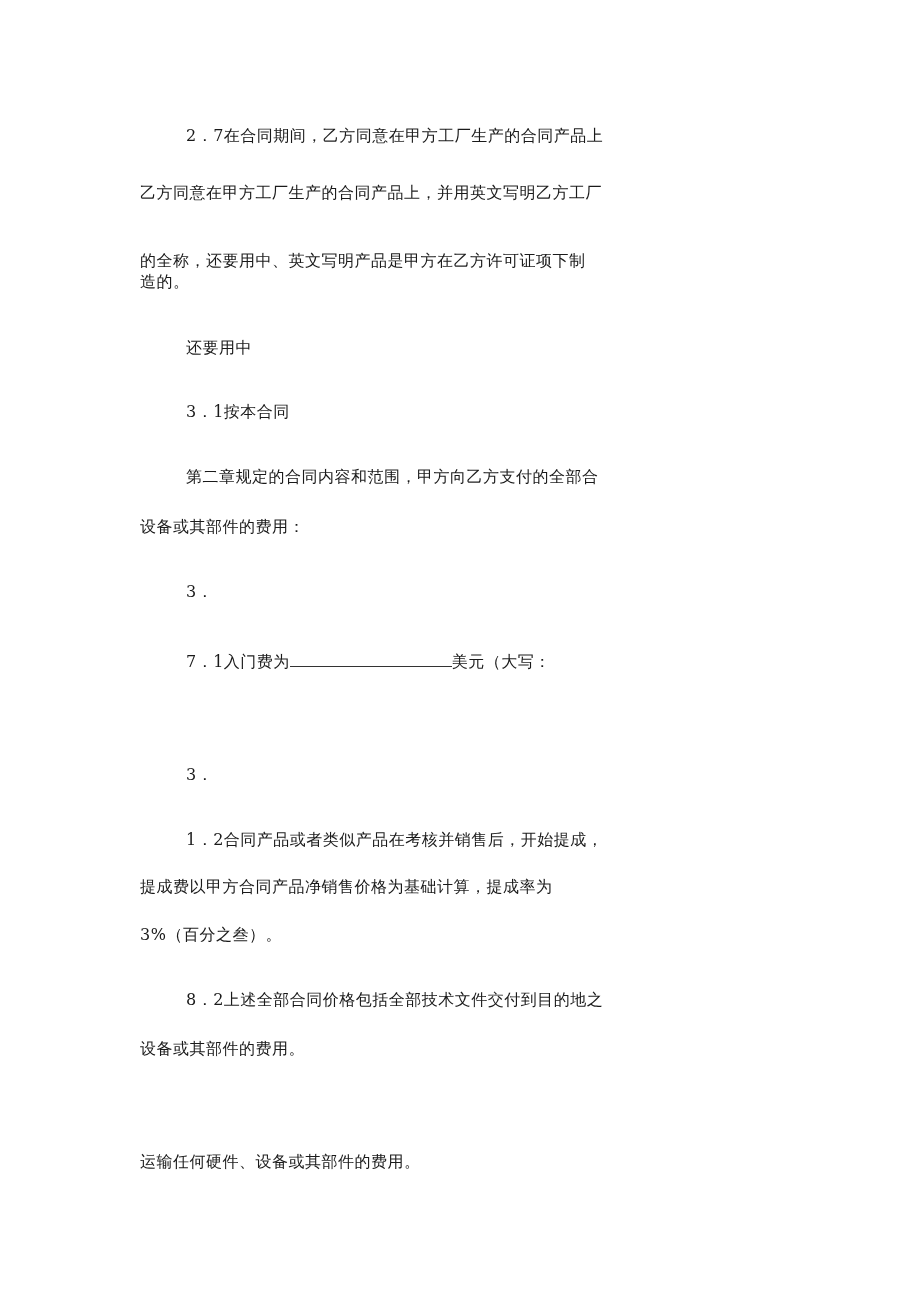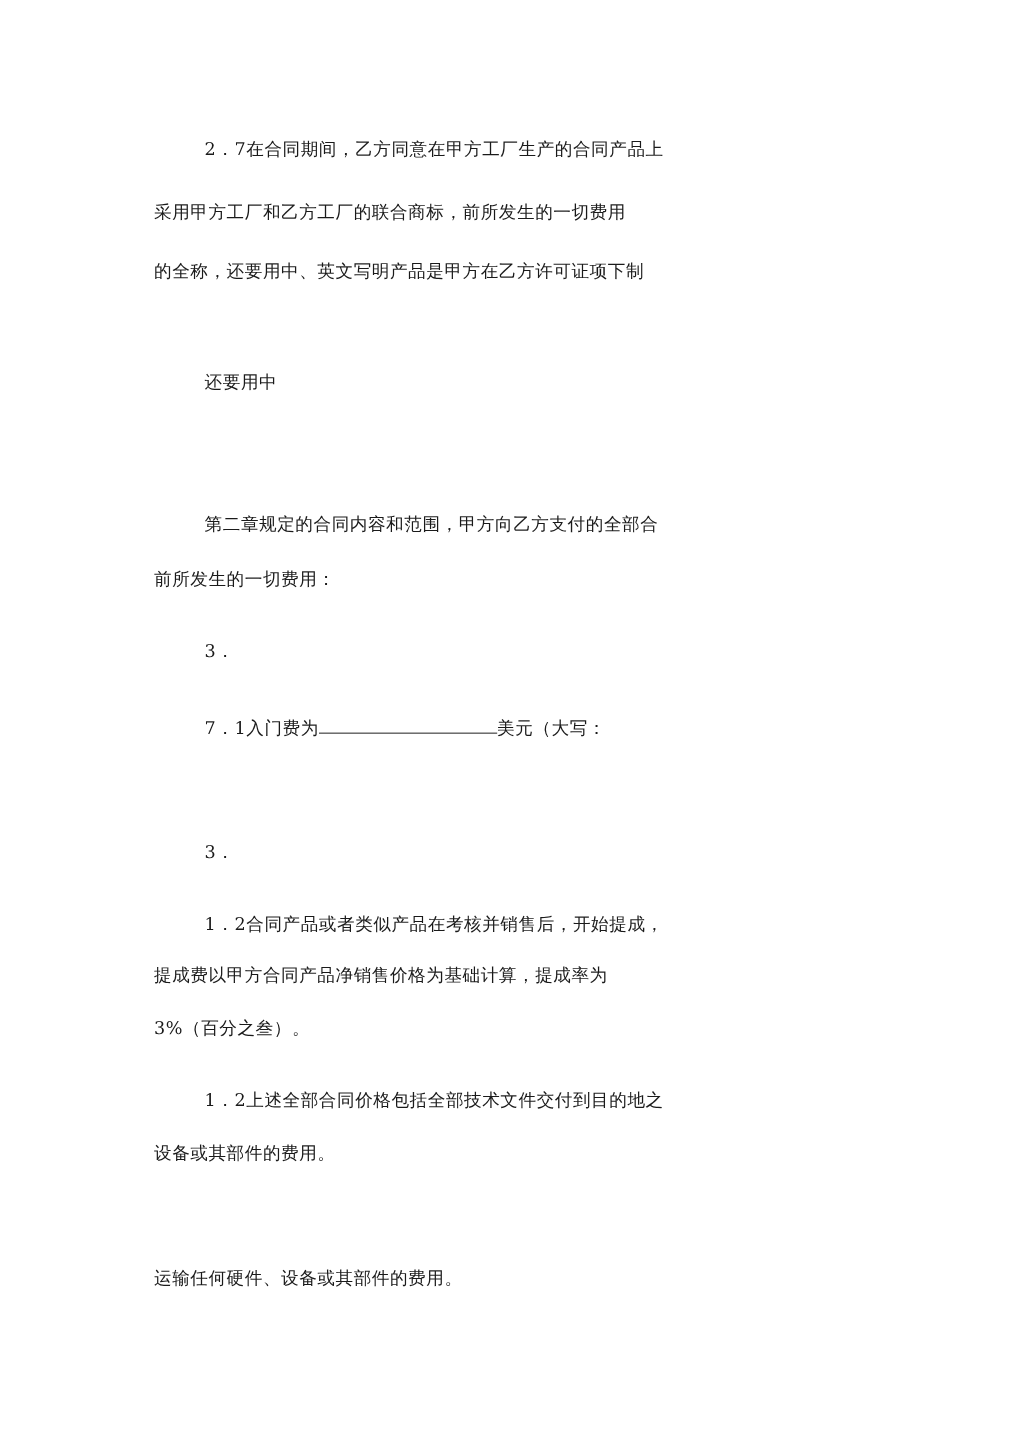--- a/index.html
+++ b/index.html
@@ -19,39 +19,41 @@
       display: inline-block; border-bottom: 1px solid #333; height: 22px;
       vertical-align: baseline;
     }
   </style>
 </head>
 <body>
 
 <div class="page">
 
   <div class="line indent" style="top:121px">2．7在合同期间，乙方同意在甲方工厂生产的合同产品上</div>
-  <div class="line" style="top:178px">采用甲方工厂和乙方工厂的联合商标，前所发生的一切费用</div>
-  <div class="line" style="top:232px">的全称，还要用中、英文写明产品是甲方在乙方许可证项下制</div>
+  <div class="line" style="top:178px">乙方同意在甲方工厂生产的合同产品上，并用英文写明乙方工厂</div>
+  <div class="line" style="top:246px">的全称，还要用中、英文写明产品是甲方在乙方许可证项下制</div>
+  <div class="line" style="top:267px">造的。</div>
 
   <div class="line indent" style="top:333px">还要用中</div>
 
+  <div class="line indent" style="top:397px">3．1按本合同</div>
 
   <div class="line indent" style="top:462px">第二章规定的合同内容和范围，甲方向乙方支付的全部合</div>
-  <div class="line" style="top:512px">前所发生的一切费用：</div>
+  <div class="line" style="top:512px">设备或其部件的费用：</div>
 
   <div class="line indent" style="top:577px">3．</div>
 
   <div class="line indent" style="top:644px">
     <span>7．1入门费为</span><span class="blank" style="width:162px"></span><span>美元（大写：</span>
   </div>
 
   <div class="line indent" style="top:760px">3．</div>
 
   <div class="line indent" style="top:825px">1．2合同产品或者类似产品在考核并销售后，开始提成，</div>
   <div class="line" style="top:872px">提成费以甲方合同产品净销售价格为基础计算，提成率为</div>
   <div class="line" style="top:920px">3%（百分之叁）。</div>
 
-  <div class="line indent" style="top:985px">1．2上述全部合同价格包括全部技术文件交付到目的地之</div>
+  <div class="line indent" style="top:985px">8．2上述全部合同价格包括全部技术文件交付到目的地之</div>
   <div class="line" style="top:1034px">设备或其部件的费用。</div>
 
   <div class="line" style="top:1147px">运输任何硬件、设备或其部件的费用。</div>
 
 </div>
 
 </body></html>

